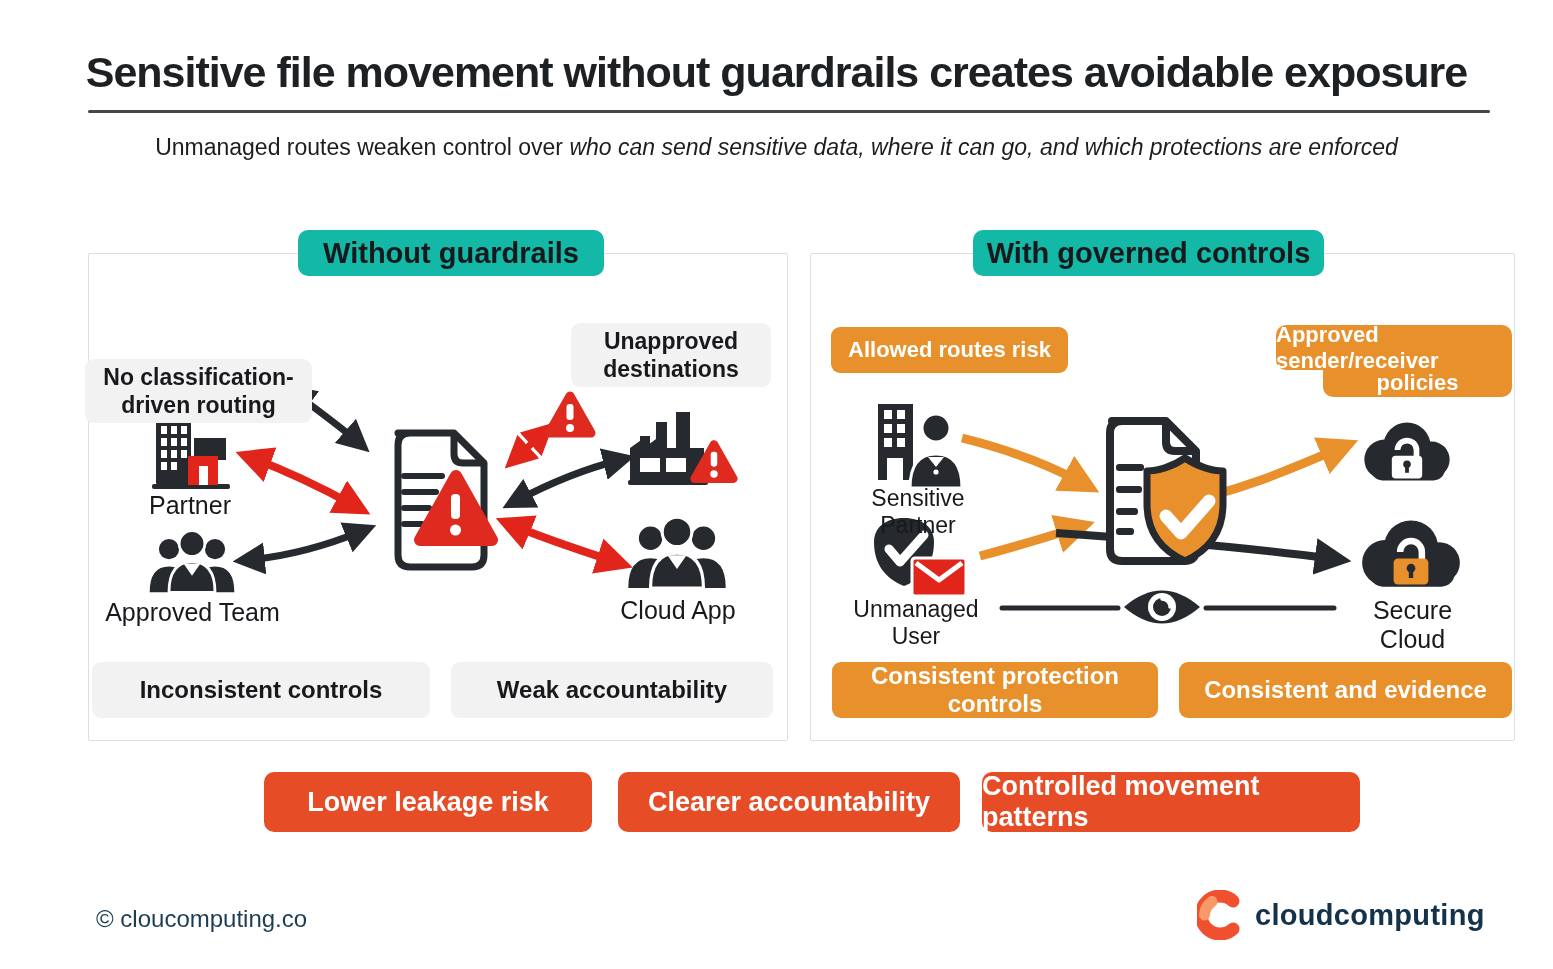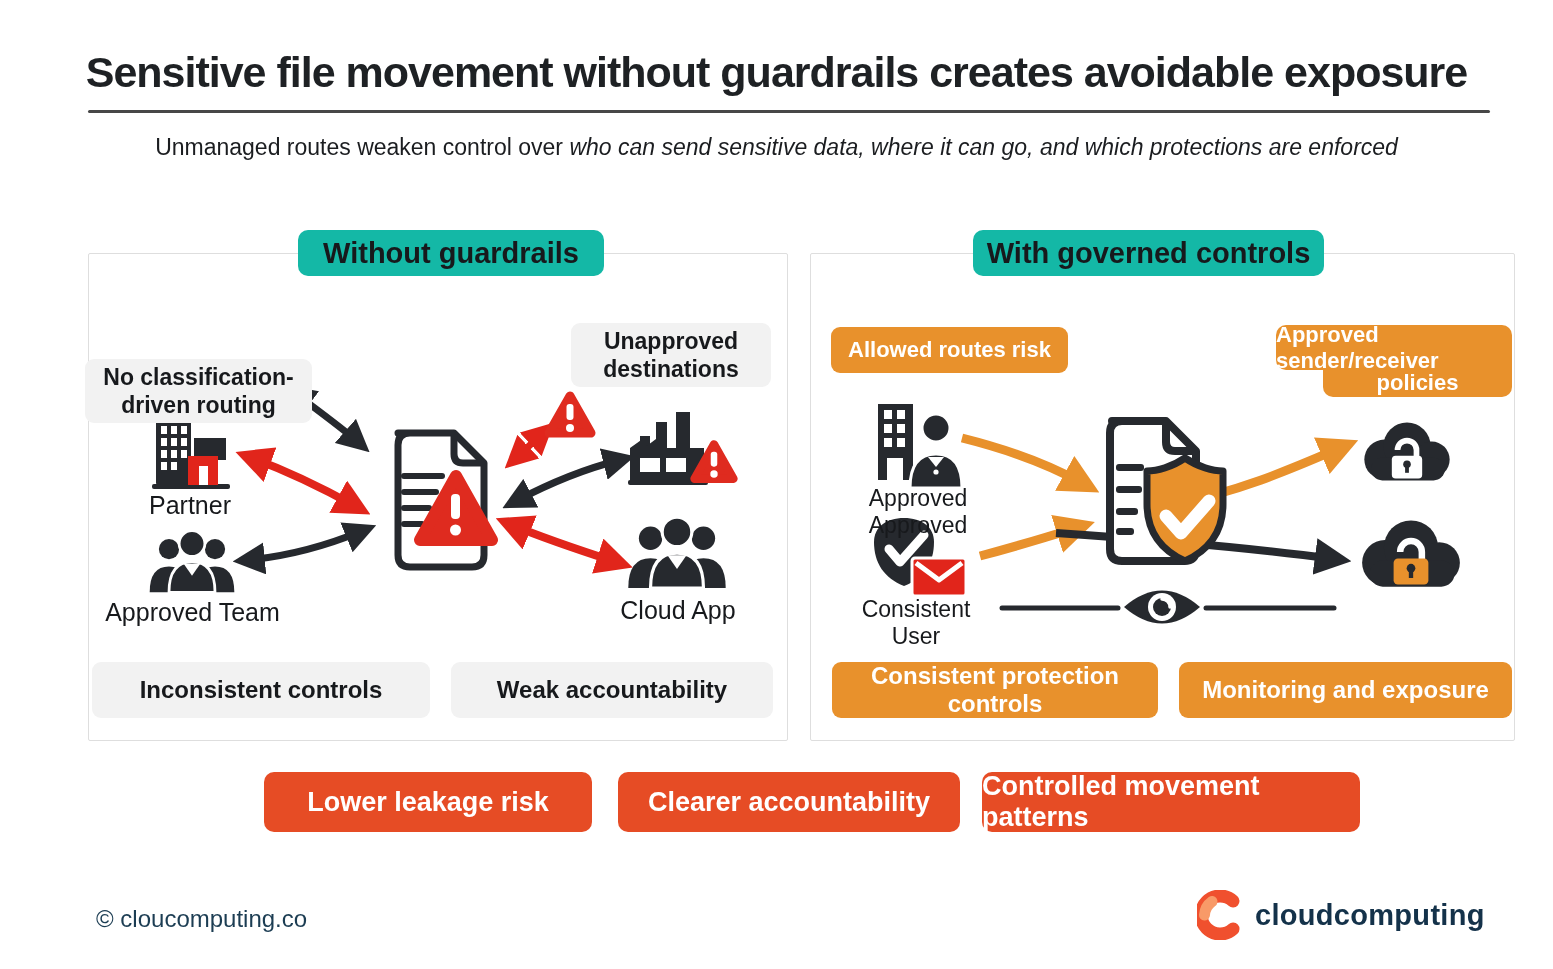--- a/index.html
+++ b/index.html
@@ -201,21 +201,21 @@
   <div id="lbl-partner" class="node-label">Partner</div>
   <div id="lbl-internal" class="node-label">Approved Team</div>
   <div id="lbl-cloudapp" class="node-label">Cloud App</div>
 
   <div id="box-aro" class="abs orange-box">Allowed routes risk</div>
   <div id="box-policy" class="abs">
     <div class="p-top">Approved sender/receiver</div>
     <div class="p-bot">policies</div>
   </div>
   <div id="box-cpc" class="abs orange-box">Consistent protection controls</div>
-  <div id="box-me" class="abs orange-box">Monitoring and exposure</div>
+  <div id="box-me" class="abs orange-box">Consistent and evidence</div>
 
   <svg class="icon" style="left:872px; top:400px;" width="94" height="88" viewBox="0 0 94 88">
     <rect x="6" y="4" width="35" height="76" fill="#26292e"></rect>
     <g fill="#ffffff">
       <rect x="12" y="10" width="8" height="9"></rect>
         <rect x="25" y="10" width="8" height="9"></rect>
       <rect x="12" y="24" width="8" height="9"></rect>
         <rect x="25" y="24" width="8" height="9"></rect>
       <rect x="12" y="38" width="8" height="9"></rect>
         <rect x="25" y="38" width="8" height="9"></rect>
@@ -269,22 +269,23 @@
     <rect x="56" y="51" width="4" height="9" fill="#26292e"></rect>
   </svg>
 
   <svg class="icon" style="left:1120px; top:584px;" width="84" height="46" viewBox="0 0 84 46">
     <path d="M4,23 Q42,-10 80,23 Q42,56 4,23 z" fill="#26292e"></path>
     <circle cx="42" cy="23" r="14" fill="#ffffff"></circle>
     <circle cx="42" cy="23" r="9" fill="#26292e"></circle>
     <path d="M42,15 a8,8 0 0 1 8,8" stroke="#ffffff" stroke-width="3.5" fill="none" stroke-linecap="round"></path>
   </svg>
 
-  <div id="lbl-appartner" class="node-label">Approved Approved</div>
-  <div id="lbl-authuser" class="node-label">Consistent User</div>
+  <div id="lbl-appartner" class="node-label">Sensitive Partner</div>
+  <div id="lbl-authuser" class="node-label">Unmanaged User</div>
+  <div id="lbl-securecloud" class="node-label">Secure Cloud</div>
 
   <div id="benefit-1" class="abs benefit">Lower leakage risk</div>
   <div id="benefit-2" class="abs benefit">Clearer accountability</div>
   <div id="benefit-3" class="abs benefit">Controlled movement patterns</div>
 
   <div id="copyright" class="abs">© cloucomputing.co</div>
   <div id="brand" class="abs">
     <svg width="48" height="50" viewBox="0 0 48 50">
       <path d="M36,11 A19,19 0 1 0 36,39" stroke="#f0502e" stroke-width="13" fill="none" stroke-linecap="round"></path>
       <path d="M15,11.5 A18,18 0 0 0 7.5,25" stroke="#f89a68" stroke-width="11" fill="none" stroke-linecap="round"></path>

